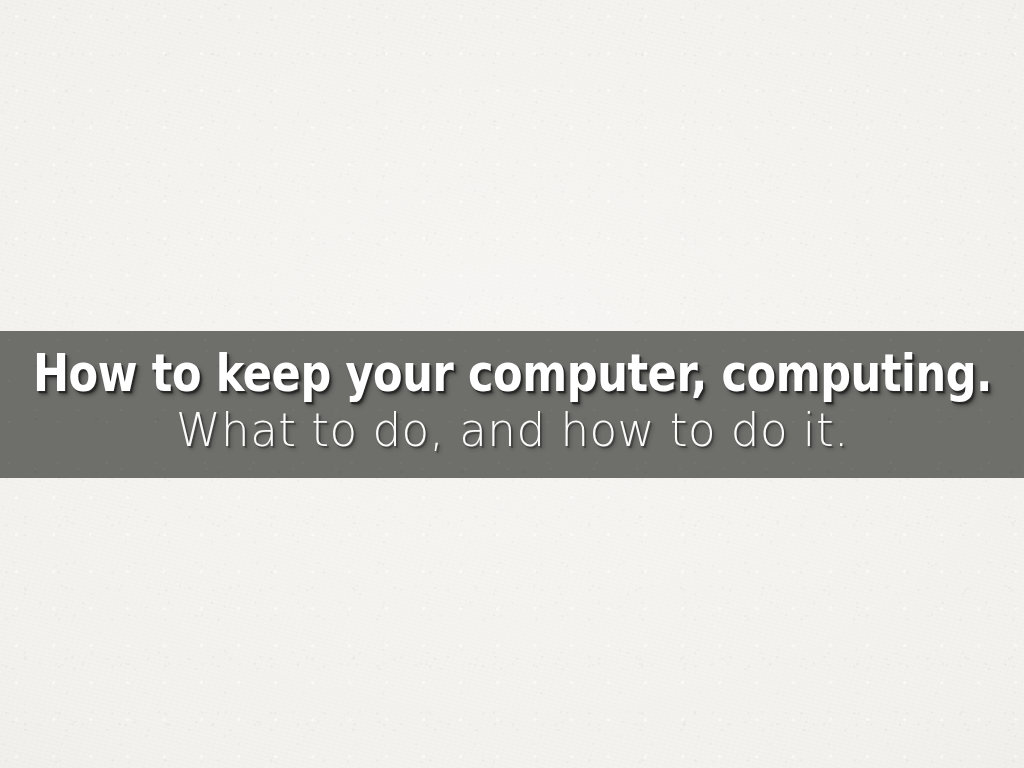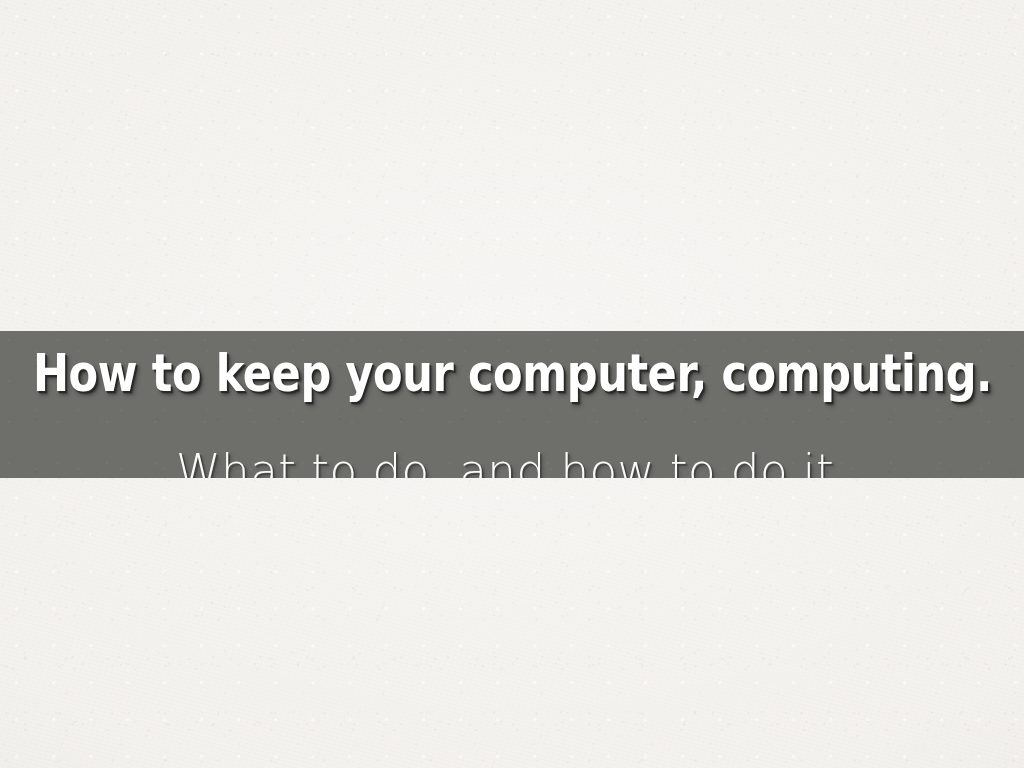--- a/index.html
+++ b/index.html
@@ -85,21 +85,20 @@
     left: 0;
     top: 331px;
     width: 1024px;
     height: 147px;
     background-color: #6e6e6b;
     display: flex;
     flex-direction: column;
     align-items: center;
     justify-content: flex-start;
     overflow: hidden;
-    gap: 41px;
   }
 
   
   .banner::after {
     content: "";
     position: absolute;
     inset: 0;
     pointer-events: none;
     background-image:
       radial-gradient(circle at 18% 22%, rgba(255,255,255,0.045) 0 1px, transparent 1.5px),

